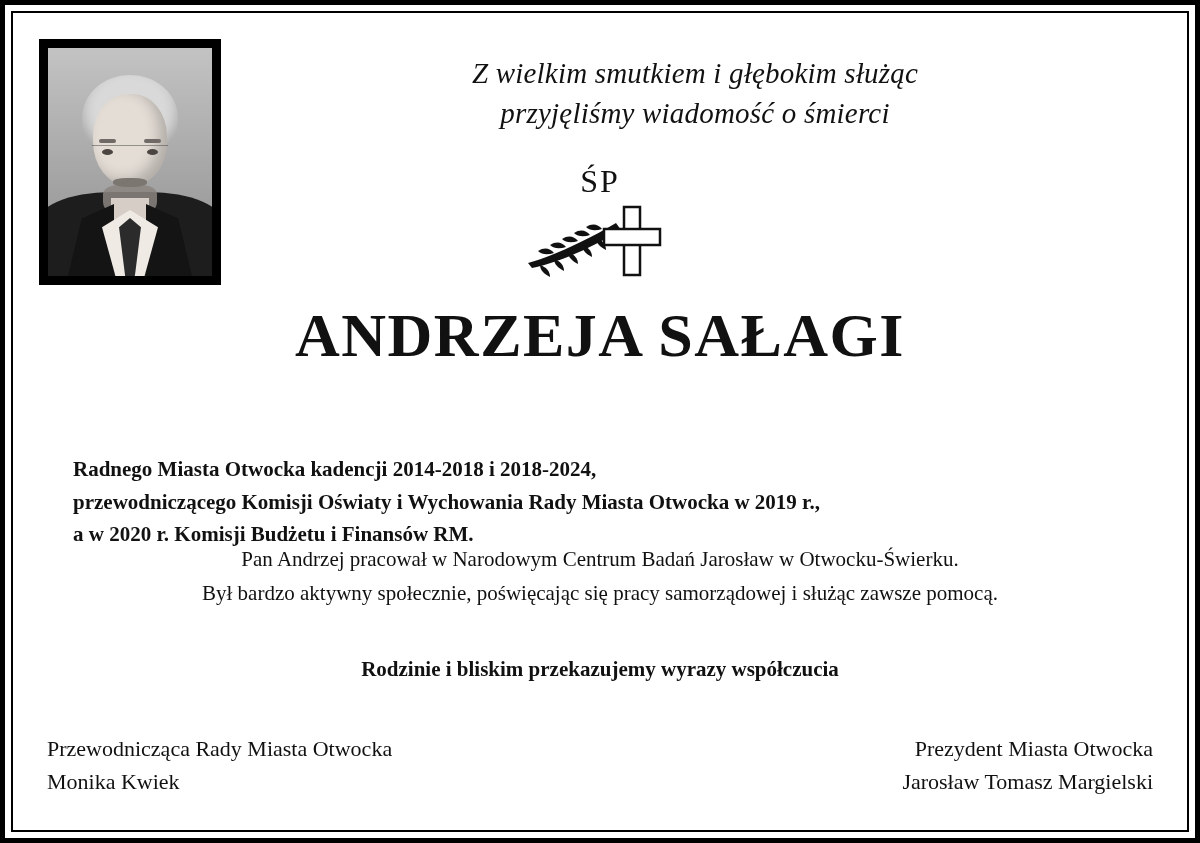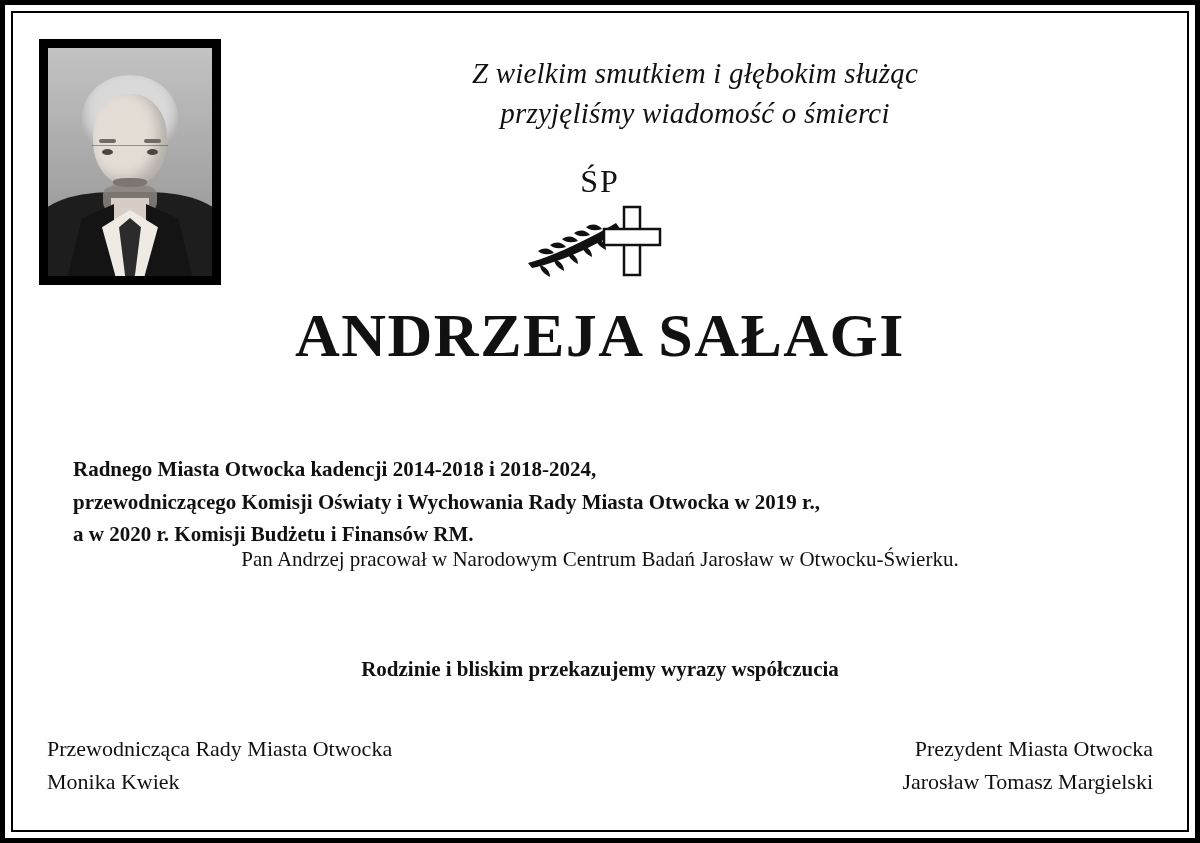--- a/index.html
+++ b/index.html
@@ -316,20 +316,21 @@
     <div class="name">ANDRZEJA SAŁAGI</div>
 
     <div class="roles">
       <div>Radnego Miasta Otwocka  kadencji 2014-2018 i 2018-2024,</div>
       <div>przewodniczącego Komisji Oświaty i Wychowania Rady Miasta Otwocka w 2019 r.,</div>
       <div>a w 2020 r. Komisji Budżetu i Finansów RM.</div>
     </div>
 
     <div class="bio">
       <div>Pan Andrzej pracował w Narodowym Centrum Badań Jarosław w Otwocku-Świerku.</div>
+      <div>Był bardzo aktywny społecznie, poświęcając się pracy samorządowej i służąc zawsze pomocą.</div>
     </div>
 
     <div class="condolence">Rodzinie i bliskim przekazujemy wyrazy współczucia</div>
 
     <div class="signatures">
       <div class="sig-left">
         <div>Przewodnicząca Rady Miasta Otwocka</div>
         <div>Monika Kwiek</div>
       </div>
       <div class="sig-right">

